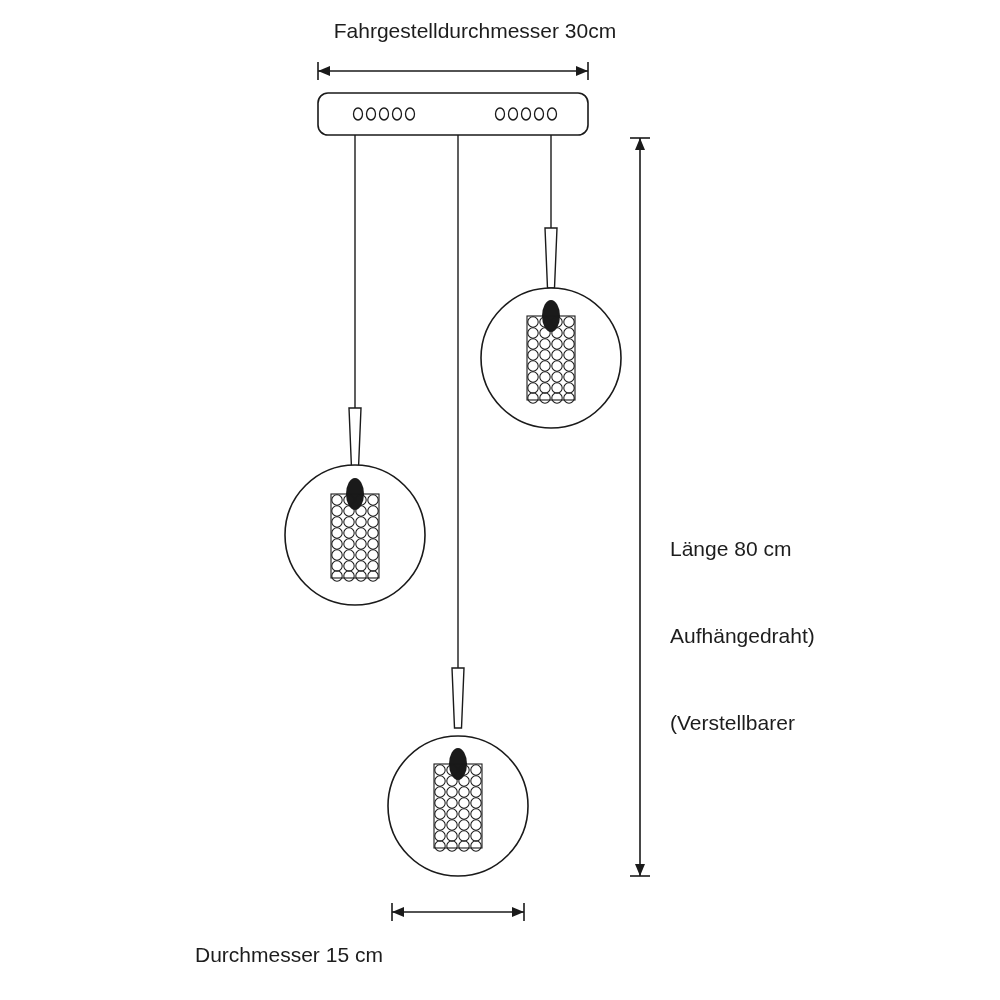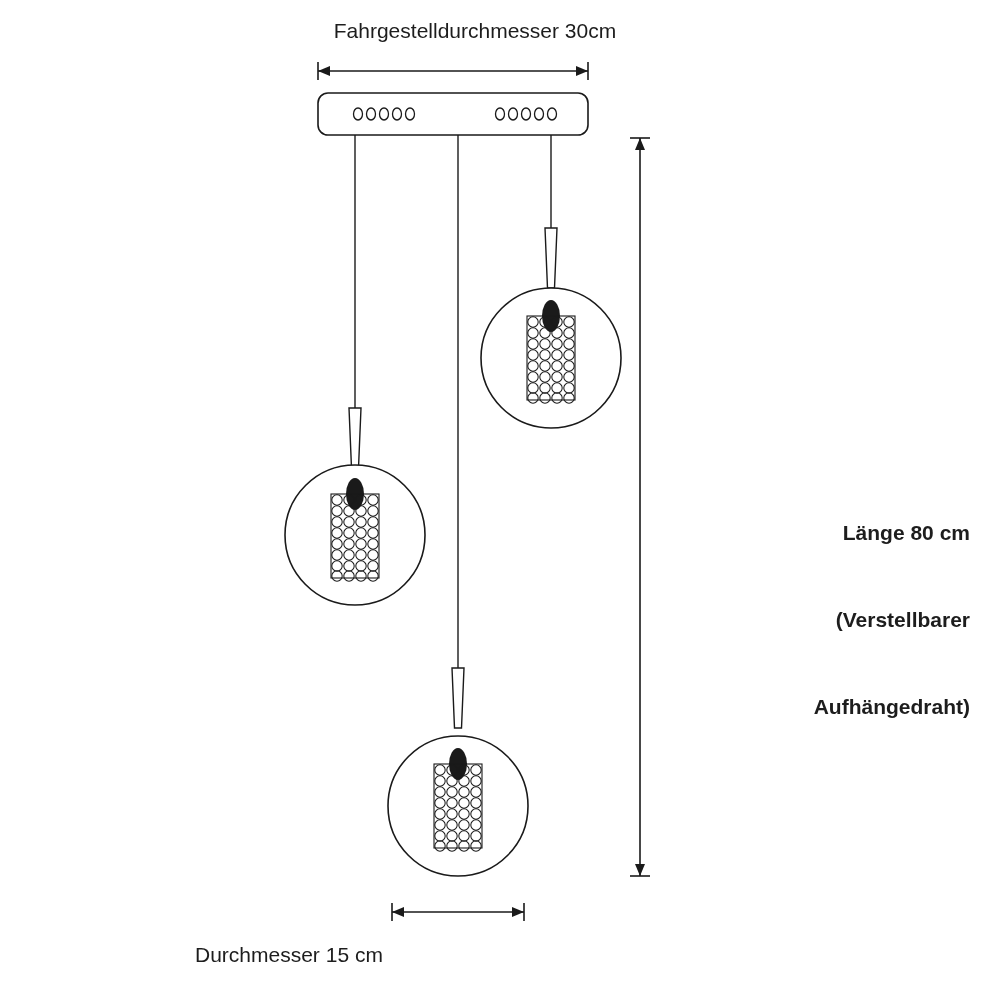--- a/index.html
+++ b/index.html
@@ -34,24 +34,23 @@
     text-align: center;
   }
   #label-bottom {
     left: 195px;
     top: 940px;
     width: 500px;
     text-align: left;
   }
   #label-right {
     left: 670px;
-    top: 460px;
+    top: 476px;
     width: 300px;
-    text-align: right;
-    font-weight: bold;
+    text-align: left;
   }
   svg {
     position: absolute;
     left: 0;
     top: 0;
   }
 </style>
 </head>
 <body>
 
@@ -233,17 +232,17 @@
 
     </g>
   </svg>
 
   <div class="label" id="label-top">Fahrgestelldurchmesser 30cm</div>
 
   <div class="label" id="label-bottom">Durchmesser 15 cm</div>
 
   <div class="label" id="label-right">
     <div>Länge 80 cm</div>
+    <div>Aufhängedraht)</div>
     <div>(Verstellbarer</div>
-    <div>Aufhängedraht)</div>
   </div>
 
 </div>
 
 </body></html>

